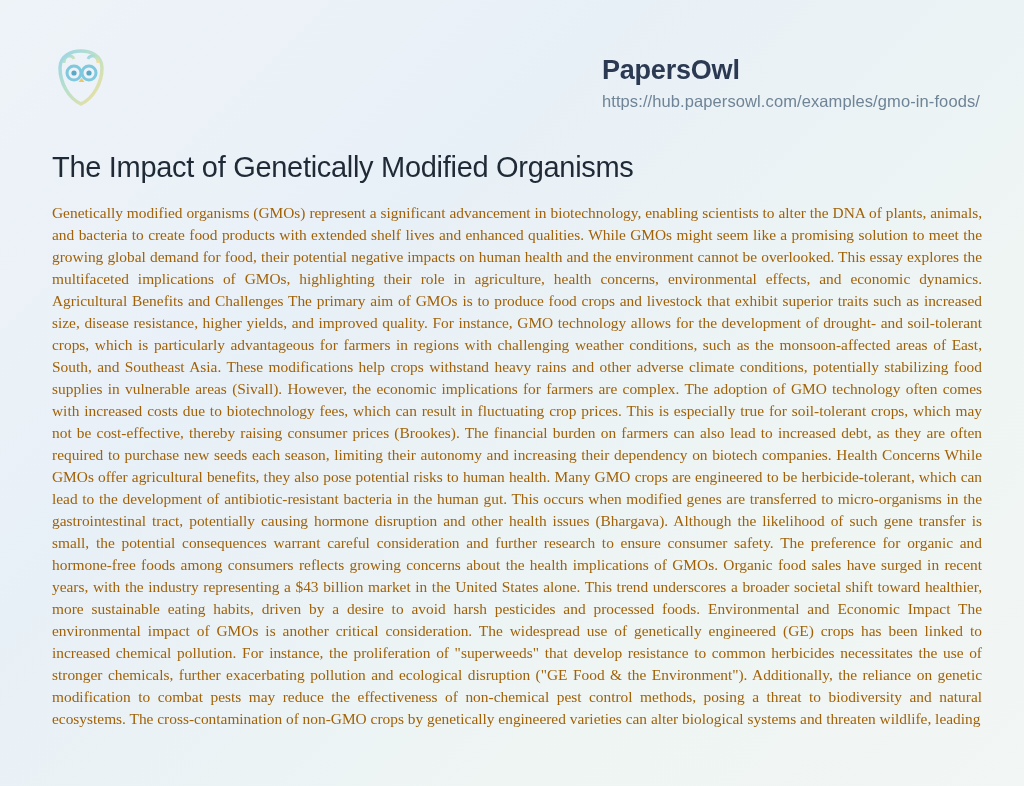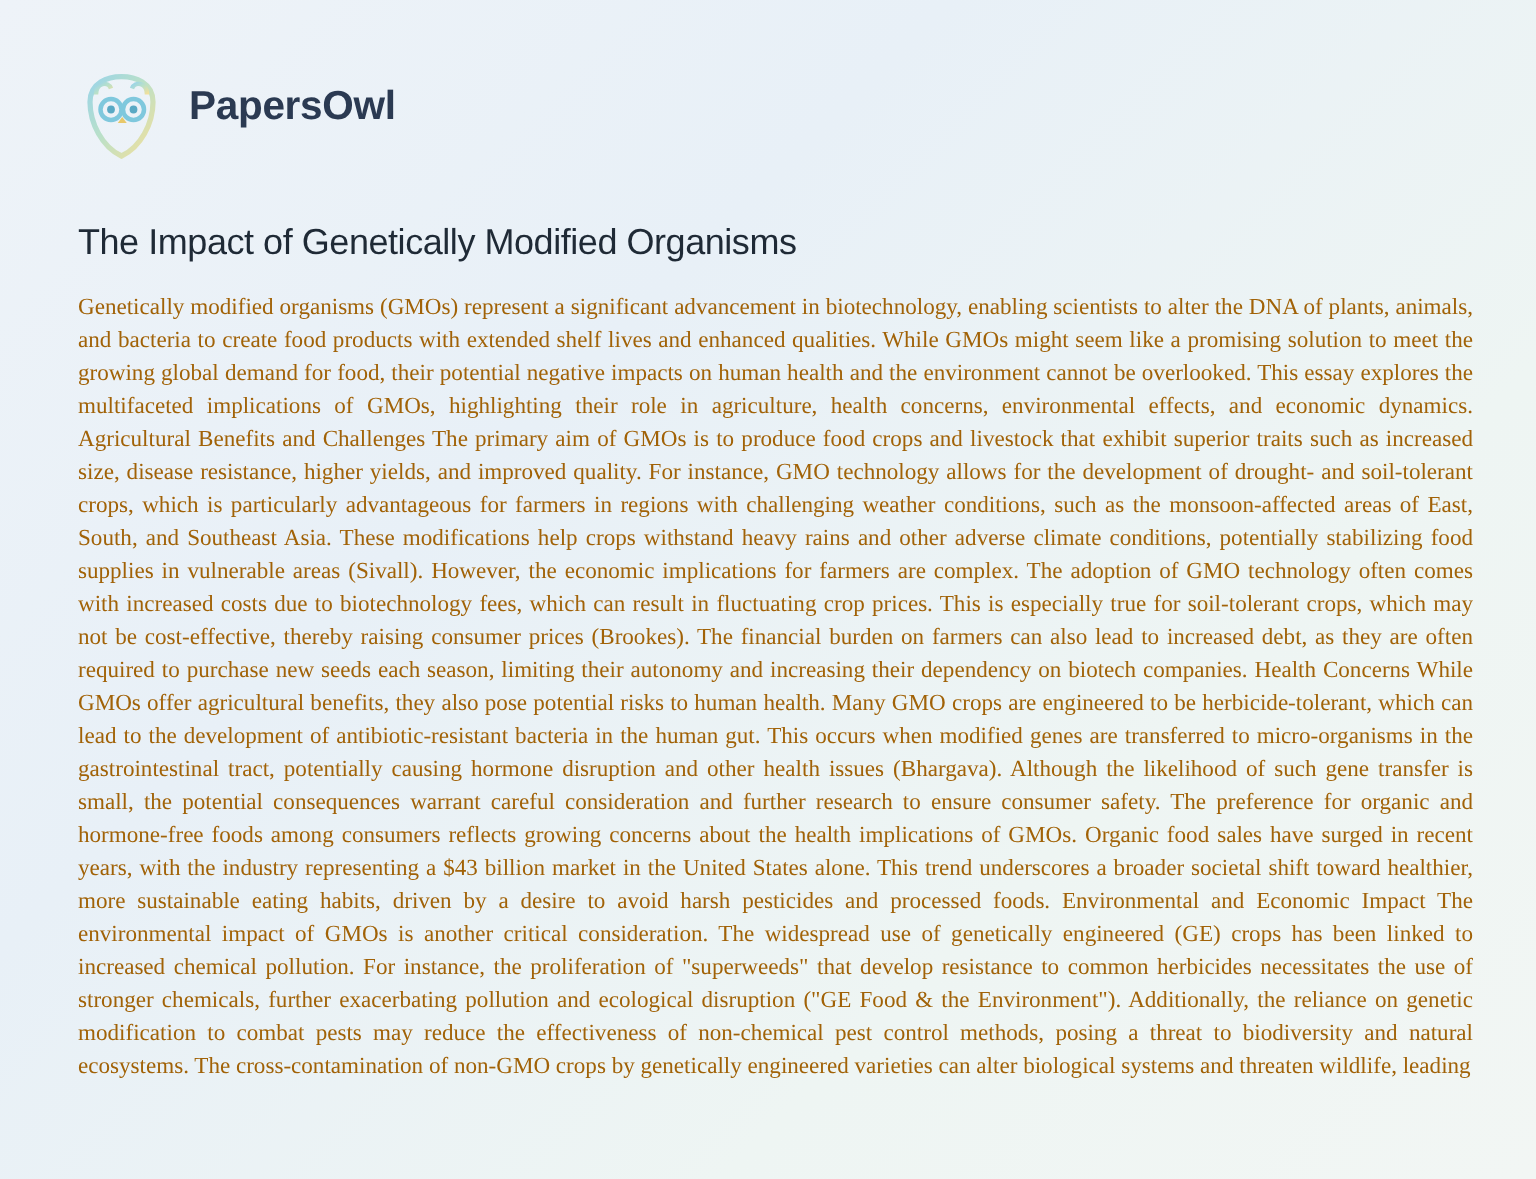--- a/index.html
+++ b/index.html
@@ -18,20 +18,21 @@
     width: 1024px;
     height: 786px;
     box-sizing: border-box;
     padding: 40px 44px 0 44px;
   }
   .header {
     display: flex;
     align-items: flex-start;
     gap: 14px;
     padding-left: 6px;
+    justify-content: space-between;
   }
   .logo-mark {
     width: 62px;
     height: 62px;
     flex: 0 0 62px;
     position: relative;
     margin-top: 6px;
   }
   .brand-block {
     padding-top: 16px;
@@ -46,21 +47,21 @@
   }
   .brand-url {
     font-family: "Liberation Sans", sans-serif;
     font-size: 16.5px;
     color: #6f8496;
     margin-top: 6px;
     letter-spacing: 0.1px;
   }
   .doc-title {
     font-family: "Liberation Sans", sans-serif;
-    font-size: 24px;
+    font-size: 29px;
     font-weight: normal;
     color: #1f2a36;
     margin: 40px 0 0 8px;
     letter-spacing: -0.3px;
   }
   .doc-body {
     margin: 18px 0 0 8px;
     width: 930px;
     font-family: "Liberation Serif", serif;
     font-size: 15.4px;
@@ -92,20 +93,21 @@
         <circle cx="24" cy="27" r="7" fill="none" stroke="#7fc8dd" stroke-width="3"></circle>
         <circle cx="39" cy="27" r="7" fill="none" stroke="#7fc8dd" stroke-width="3"></circle>
         <circle cx="24" cy="27" r="2.6" fill="#5aa9c4"></circle>
         <circle cx="39" cy="27" r="2.6" fill="#5aa9c4"></circle>
         <path d="M31.5 32 l-3 4 h6 z" fill="#e8c86a"></path>
       </svg>
     </div>
 
     <div class="brand-block">
       <div class="brand-name">PapersOwl</div>
+      <div class="brand-url">https://hub.papersowl.com/examples/gmo-in-foods/</div>
     </div>
 
   </div>
 
   <h1 class="doc-title">The Impact of Genetically Modified Organisms</h1>
 
   <div class="doc-body">Genetically modified organisms (GMOs) represent a significant advancement in biotechnology, enabling scientists to alter the DNA of plants, animals, and bacteria to create food products with extended shelf lives and enhanced qualities. While GMOs might seem like a promising solution to meet the growing global demand for food, their potential negative impacts on human health and the environment cannot be overlooked. This essay explores the multifaceted implications of GMOs, highlighting their role in agriculture, health concerns, environmental effects, and economic dynamics. Agricultural Benefits and Challenges The primary aim of GMOs is to produce food crops and livestock that exhibit superior traits such as increased size, disease resistance, higher yields, and improved quality. For instance, GMO technology allows for the development of drought- and soil-tolerant crops, which is particularly advantageous for farmers in regions with challenging weather conditions, such as the monsoon-affected areas of East, South, and Southeast Asia. These modifications help crops withstand heavy rains and other adverse climate conditions, potentially stabilizing food supplies in vulnerable areas (Sivall). However, the economic implications for farmers are complex. The adoption of GMO technology often comes with increased costs due to biotechnology fees, which can result in fluctuating crop prices. This is especially true for soil-tolerant crops, which may not be cost-effective, thereby raising consumer prices (Brookes). The financial burden on farmers can also lead to increased debt, as they are often required to purchase new seeds each season, limiting their autonomy and increasing their dependency on biotech companies. Health Concerns While GMOs offer agricultural benefits, they also pose potential risks to human health. Many GMO crops are engineered to be herbicide-tolerant, which can lead to the development of antibiotic-resistant bacteria in the human gut. This occurs when modified genes are transferred to micro-organisms in the gastrointestinal tract, potentially causing hormone disruption and other health issues (Bhargava). Although the likelihood of such gene transfer is small, the potential consequences warrant careful consideration and further research to ensure consumer safety. The preference for organic and hormone-free foods among consumers reflects growing concerns about the health implications of GMOs. Organic food sales have surged in recent years, with the industry representing a $43 billion market in the United States alone. This trend underscores a broader societal shift toward healthier, more sustainable eating habits, driven by a desire to avoid harsh pesticides and processed foods. Environmental and Economic Impact The environmental impact of GMOs is another critical consideration. The widespread use of genetically engineered (GE) crops has been linked to increased chemical pollution. For instance, the proliferation of "superweeds" that develop resistance to common herbicides necessitates the use of stronger chemicals, further exacerbating pollution and ecological disruption ("GE Food &amp; the Environment"). Additionally, the reliance on genetic modification to combat pests may reduce the effectiveness of non-chemical pest control methods, posing a threat to biodiversity and natural ecosystems. The cross-contamination of non-GMO crops by genetically engineered varieties can alter biological systems and threaten wildlife, leading</div>
 
 </div>
 

